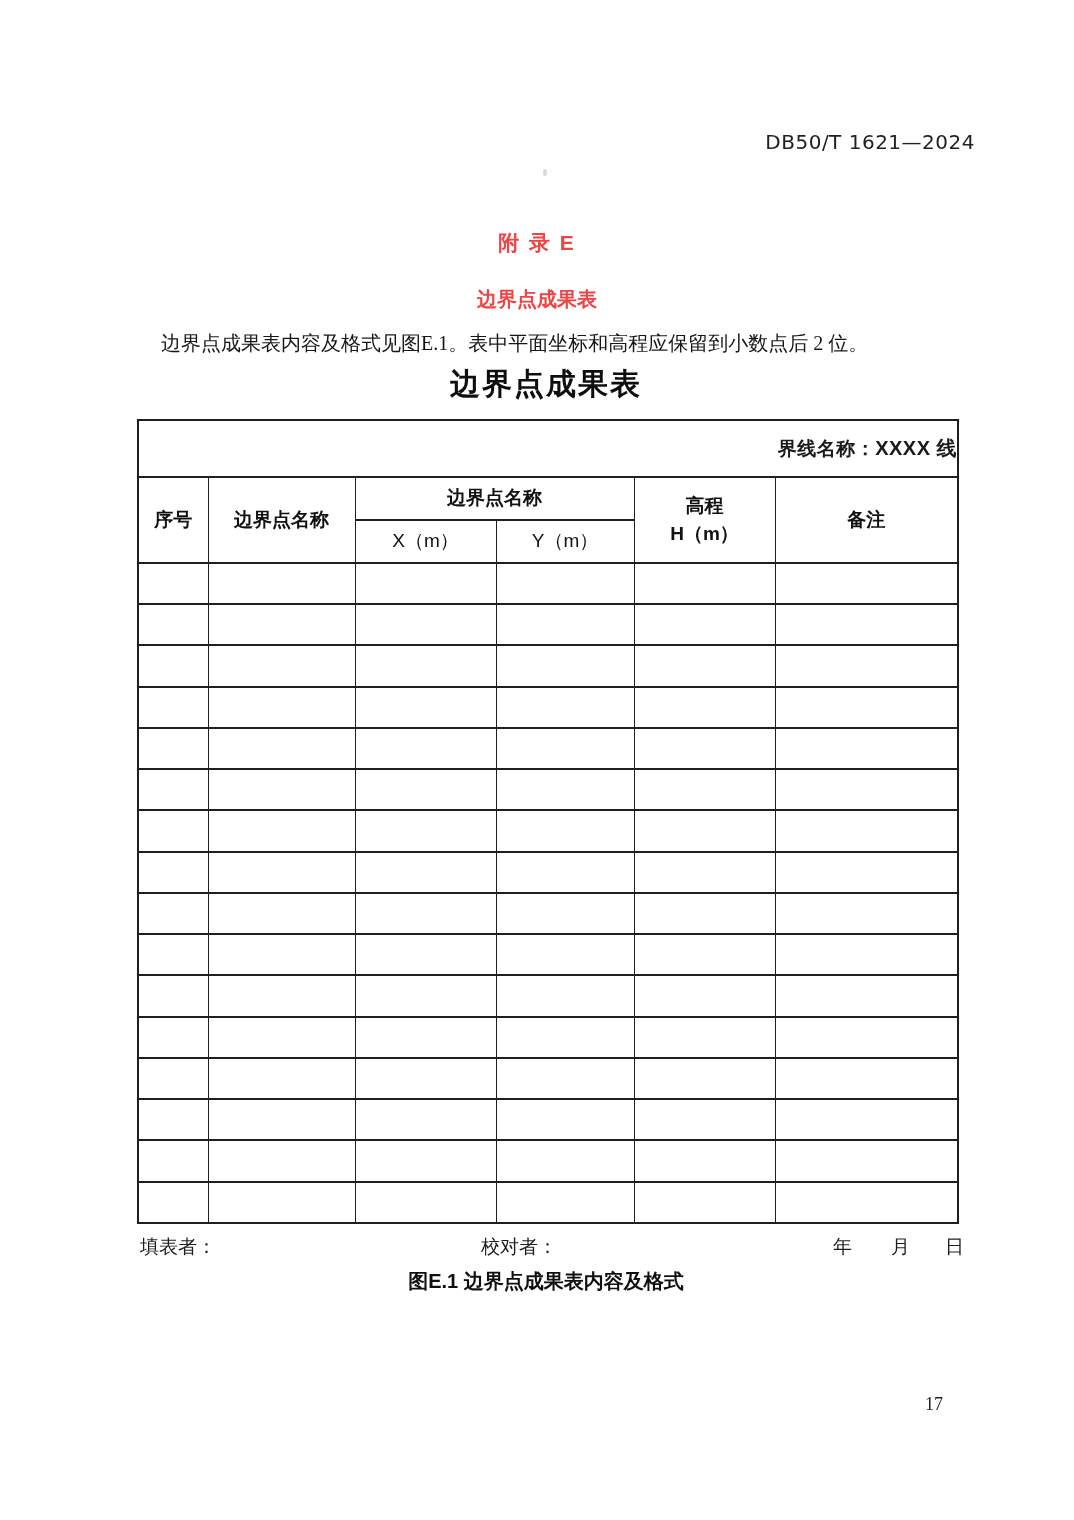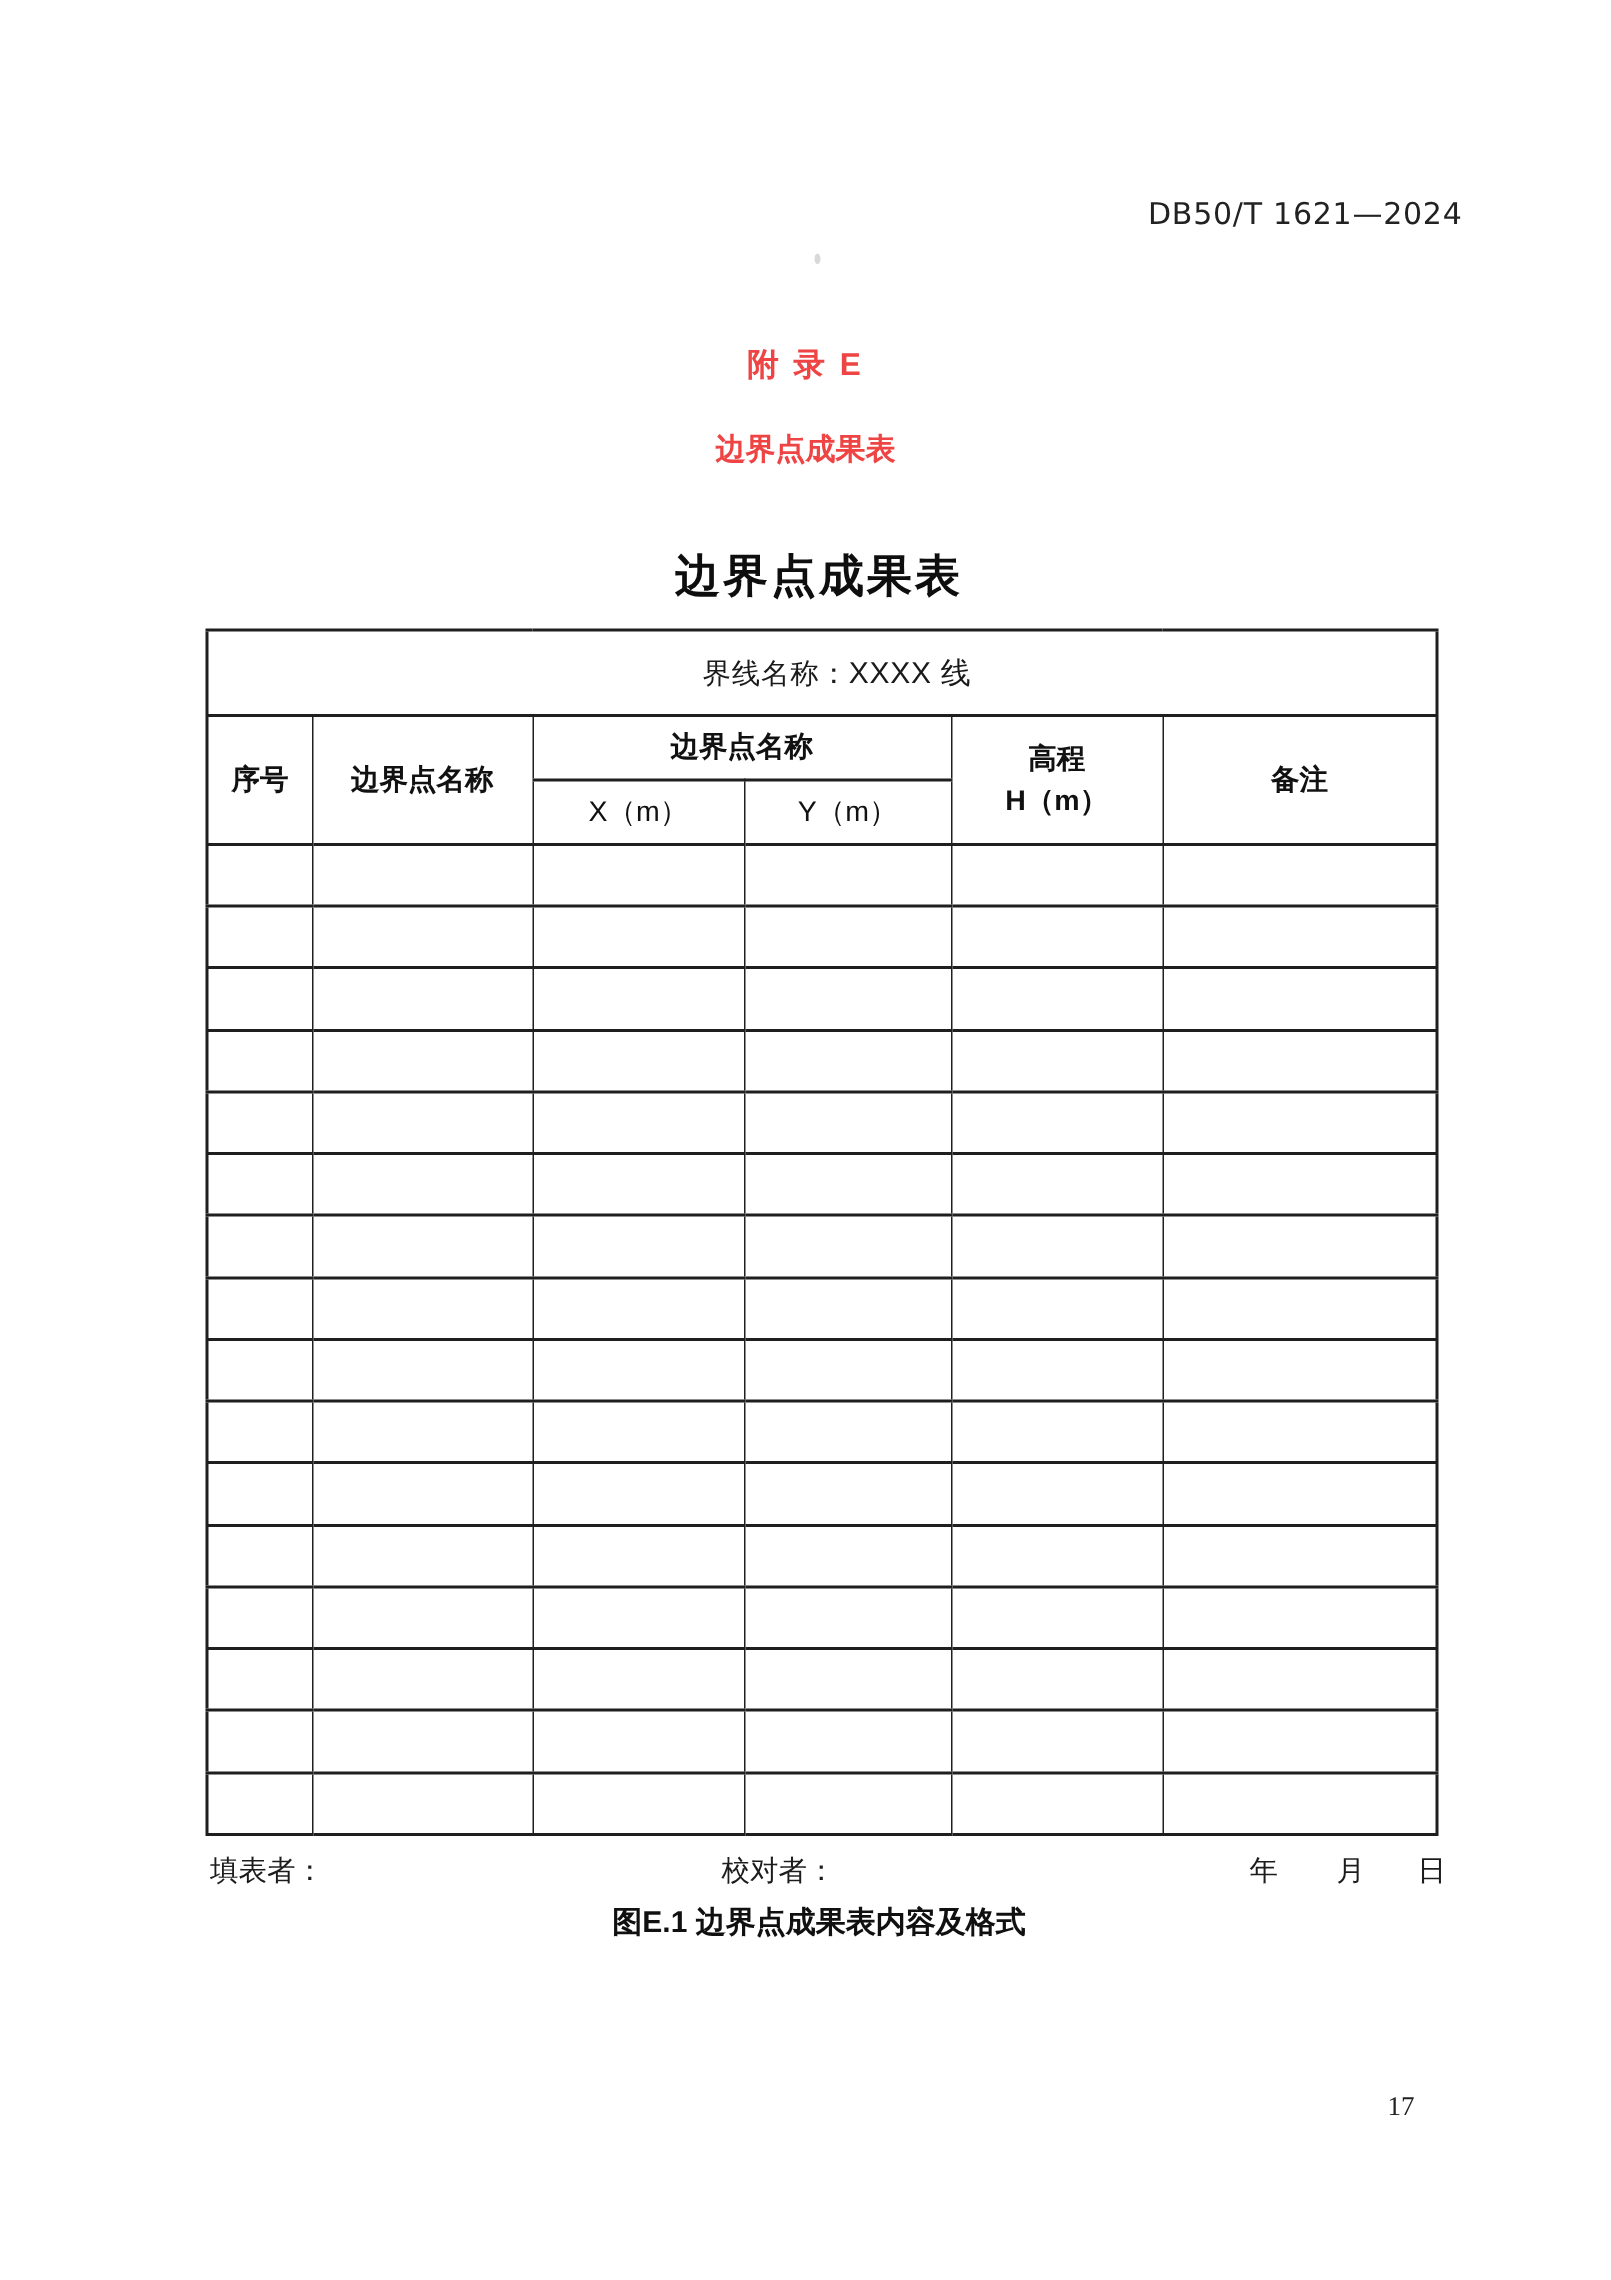--- a/index.html
+++ b/index.html
@@ -84,24 +84,25 @@
   .result-table td, .result-table th {
     border: 1px solid #1f1f1f;
     border-top-width: 2px;
     border-bottom-width: 2px;
     vertical-align: middle;
     text-align: center;
     padding: 0;
   }
   tr.row-line-name { height: 57px; }
   tr.row-line-name td {
-    text-align: center;
+    text-align: right;
     padding-left: 20px;
     font-size: 19px;
     letter-spacing: 0.5px;
+    font-weight: bold;
   }
   .line-name-value { font-family: "Liberation Sans", "DejaVu Sans", sans-serif; font-size: 20px; }
 
   tr.row-head-top { height: 42px; }
   tr.row-head-bottom { height: 43px; }
   .result-table th {
     font-family: "Liberation Sans", "DejaVu Sans", sans-serif;
     font-weight: bold;
     font-size: 19px;
     color: #111;
@@ -147,20 +148,21 @@
 
 <div class="page">
 
   <div class="doc-number">DB50/T 1621—2024</div>
 
   <div class="scan-dot"></div>
 
   <div class="appendix-title">附 录 E</div>
   <div class="appendix-name">边界点成果表</div>
 
+  <div class="intro">边界点成果表内容及格式见图E.1。表中平面坐标和高程应保留到小数点后 2 位。</div>
 
   <div class="table-title">边界点成果表</div>
 
   <table class="result-table">
     <colgroup>
       <col style="width:70px">
       <col style="width:147px">
       <col style="width:141px">
       <col style="width:138px">
       <col style="width:141px">

